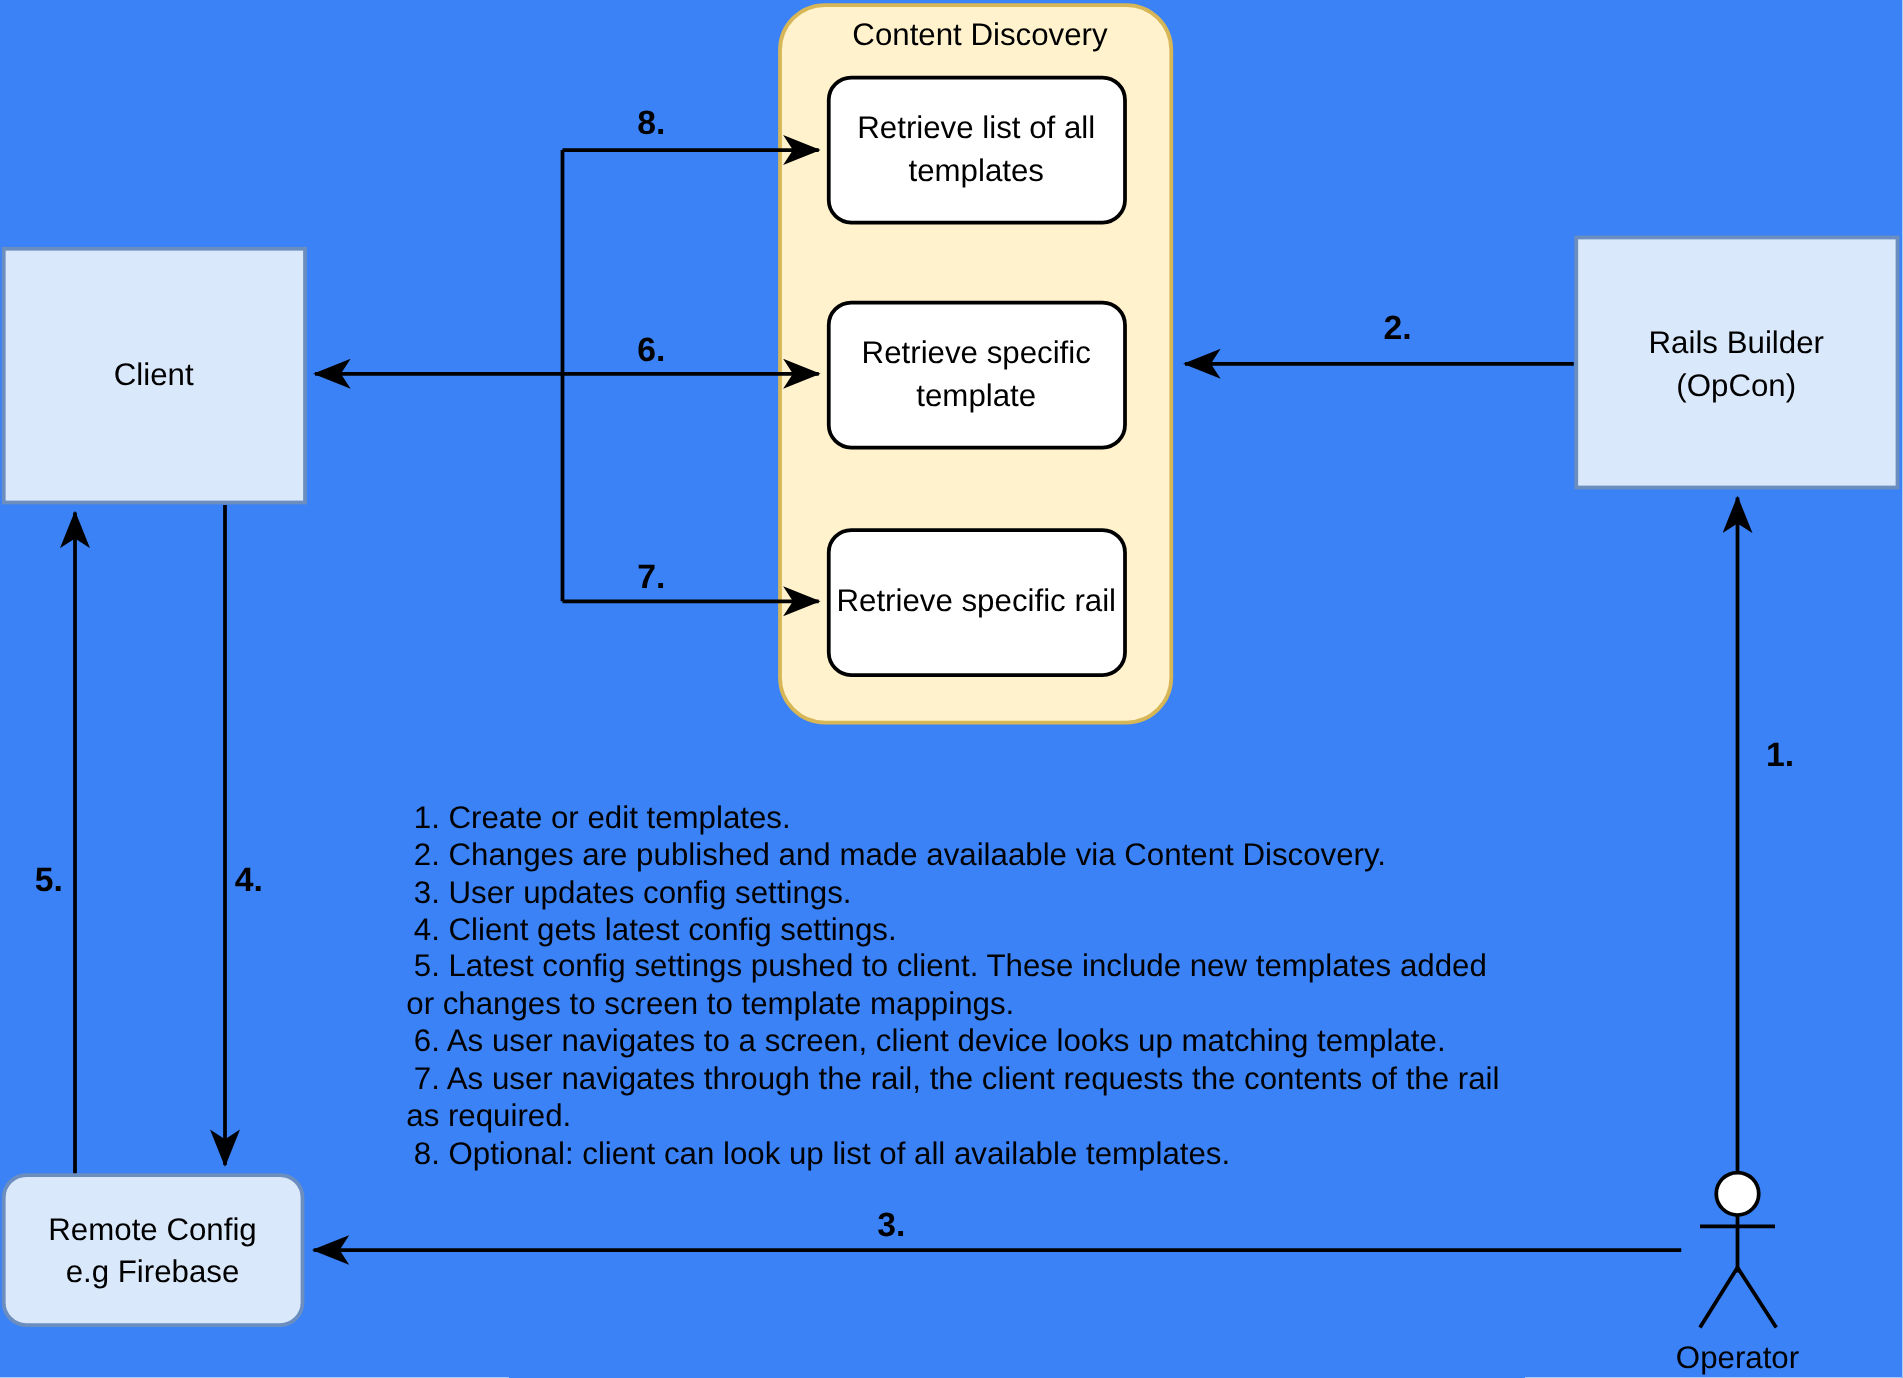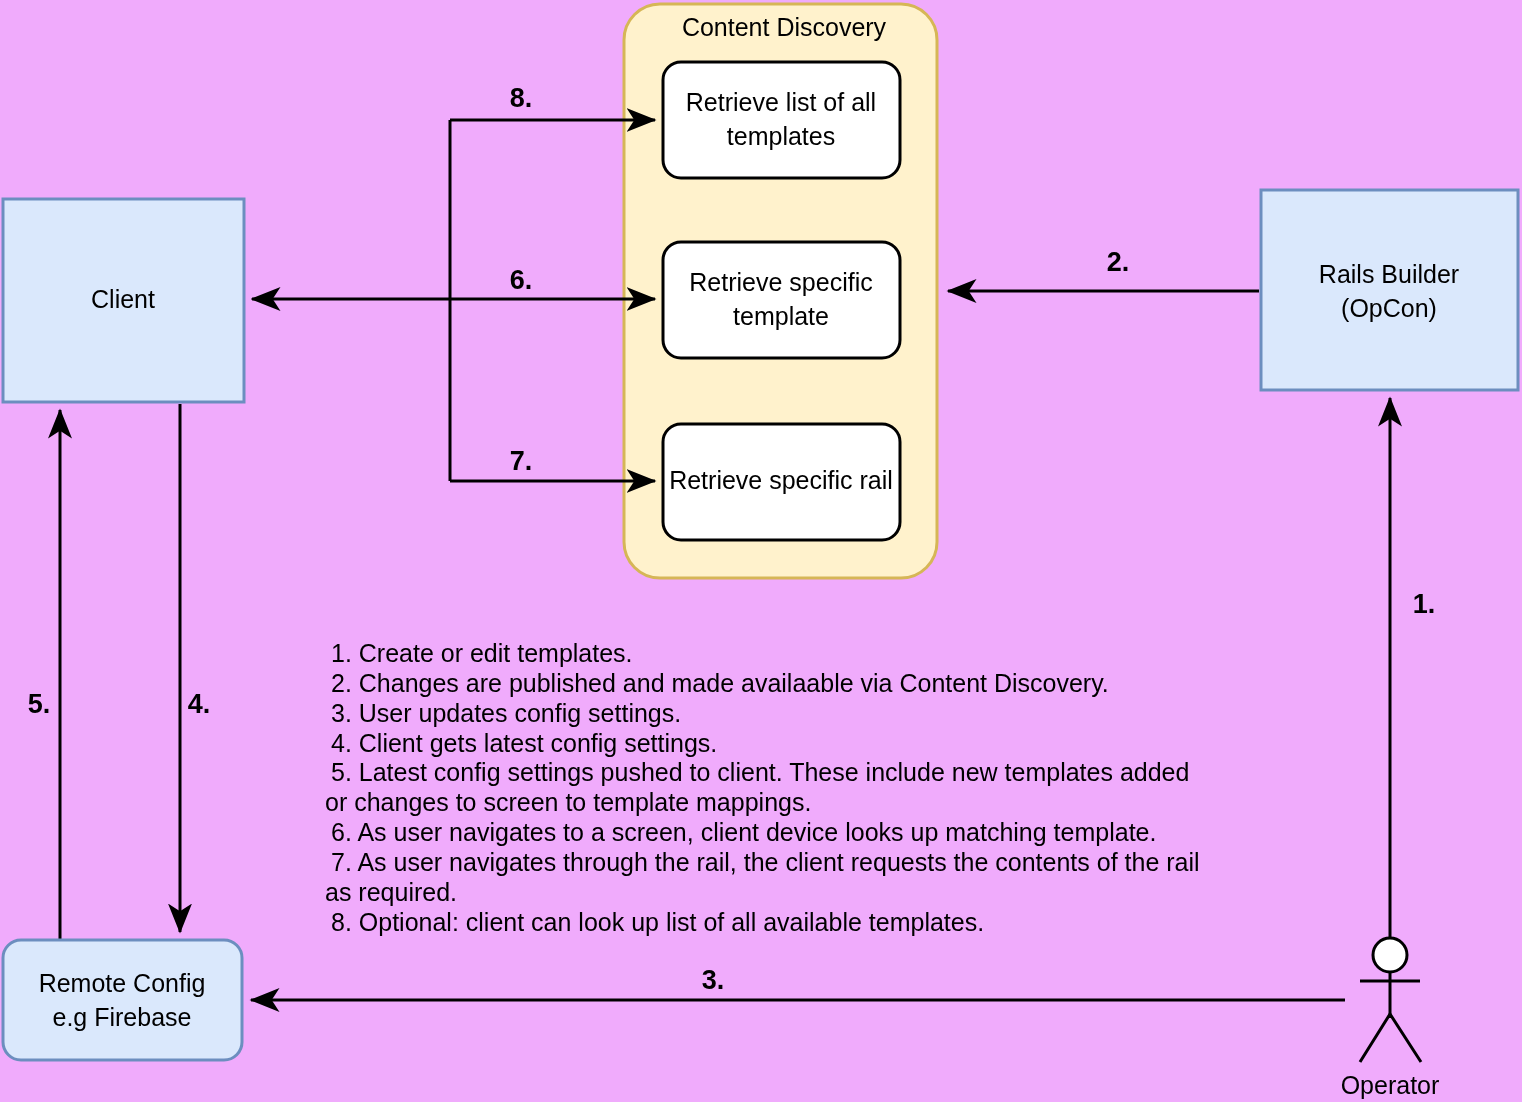--- a/index.html
+++ b/index.html
@@ -8,21 +8,21 @@
     background: #ffffff;
   }
   body {
     font-family: "Liberation Sans", sans-serif;
     color: #000000;
   }
   #canvas {
     position: relative;
     width: 1522px;
     height: 1102px;
-    background: #f0abfc;
+    background: #3b82f6;
     overflow: hidden;
   }
   #diagram-svg {
     position: absolute;
     left: 0;
     top: 0;
     width: 1522px;
     height: 1102px;
   }
   .node-label {

